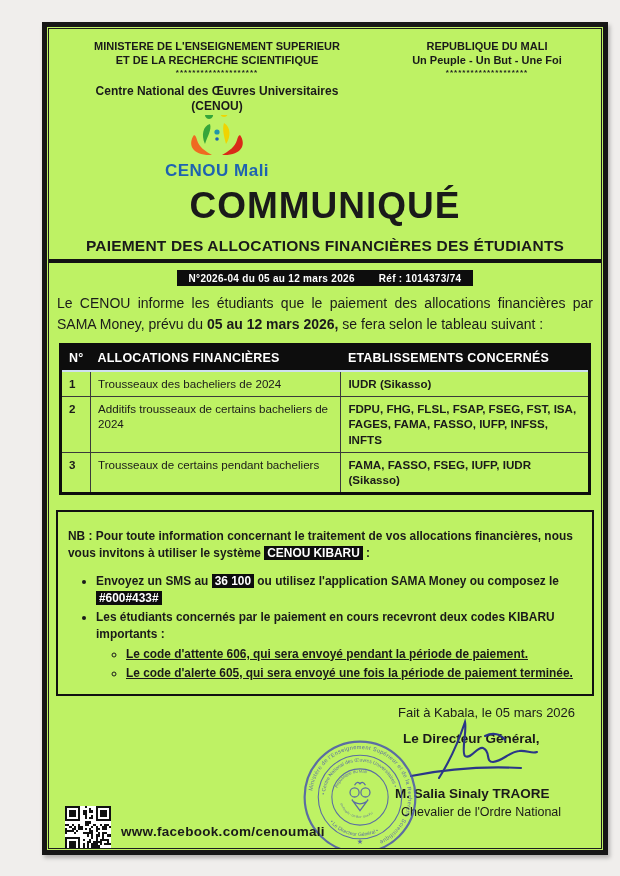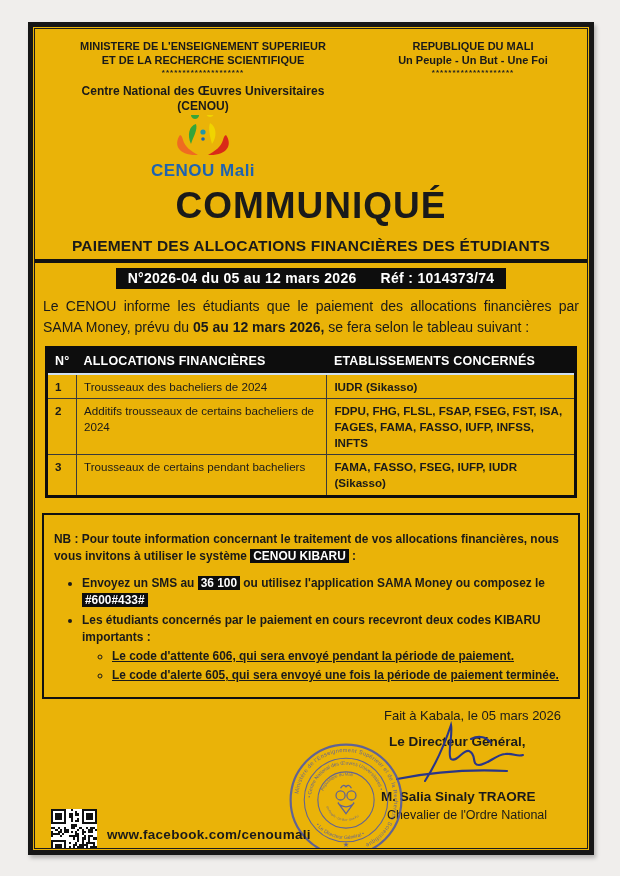--- a/index.html
+++ b/index.html
@@ -5,22 +5,22 @@
   * { margin:0; padding:0; box-sizing:border-box; }
   html,body { width:620px; height:876px; }
   body {
     background:#f0eeec;
     font-family:"Liberation Sans", sans-serif;
     color:#1a1a1a;
     position:relative;
     overflow:hidden;
   }
   .page {
-    position:absolute; left:28px; top:22px; width:566px; height:833px;
-    background:#eab308; border:5px solid #161616;
+    position:absolute; left:42px; top:22px; width:566px; height:833px;
+    background:#bef264; border:5px solid #161616;
     box-shadow:2px 3px 4px rgba(0,0,0,.25);
   }
   .inner {
     position:absolute; inset:1px; border:1.5px solid #1c1c1c;
     padding:8px 0 0 0; overflow:hidden;
   }
   
   .hdr { display:flex; margin:2px 6px 0 6px; }
   .hdr-left { width:60%; text-align:center; }
   .hdr-right { width:40%; text-align:center; }
@@ -32,21 +32,21 @@
   .logo-wrap { text-align:center; margin-top:2px; }
   .logo-caption { font-size:17px; font-weight:bold; color:#1e63b0; letter-spacing:.5px; margin-top:-2px; }
   
   .title { text-align:center; font-size:37px; font-weight:bold; letter-spacing:1px; margin-top:4px; }
   .subtitle { text-align:center; font-size:15.5px; font-weight:bold; margin-top:10px; letter-spacing:.2px; }
   .subtitle-rule { height:3.5px; background:#121212; margin-top:4px; }
   
   .refbar-wrap { text-align:center; margin-top:5px; }
   .refbar {
     display:inline-block; background:#0d0d0d; color:#fff;
-    font-size:14px; font-weight:bold; padding:2.5px 12px; letter-spacing:.3px;
+    font-size:10px; font-weight:bold; padding:2.5px 12px; letter-spacing:.3px;
   }
   .refbar .gap { display:inline-block; width:24px; }
   
   .intro { font-size:14px; line-height:1.5; text-align:justify; margin:7px 8px 0 8px; }
   
   table.alloc { border-collapse:collapse; width:calc(100% - 20px); margin:8px 10px 0 10px; border:3px solid #0d0d0d; }
   table.alloc th {
     background:#0d0d0d; color:#fff; font-size:12.5px; font-weight:bold;
     text-align:left; padding:5px 7px; letter-spacing:.2px;
   }

